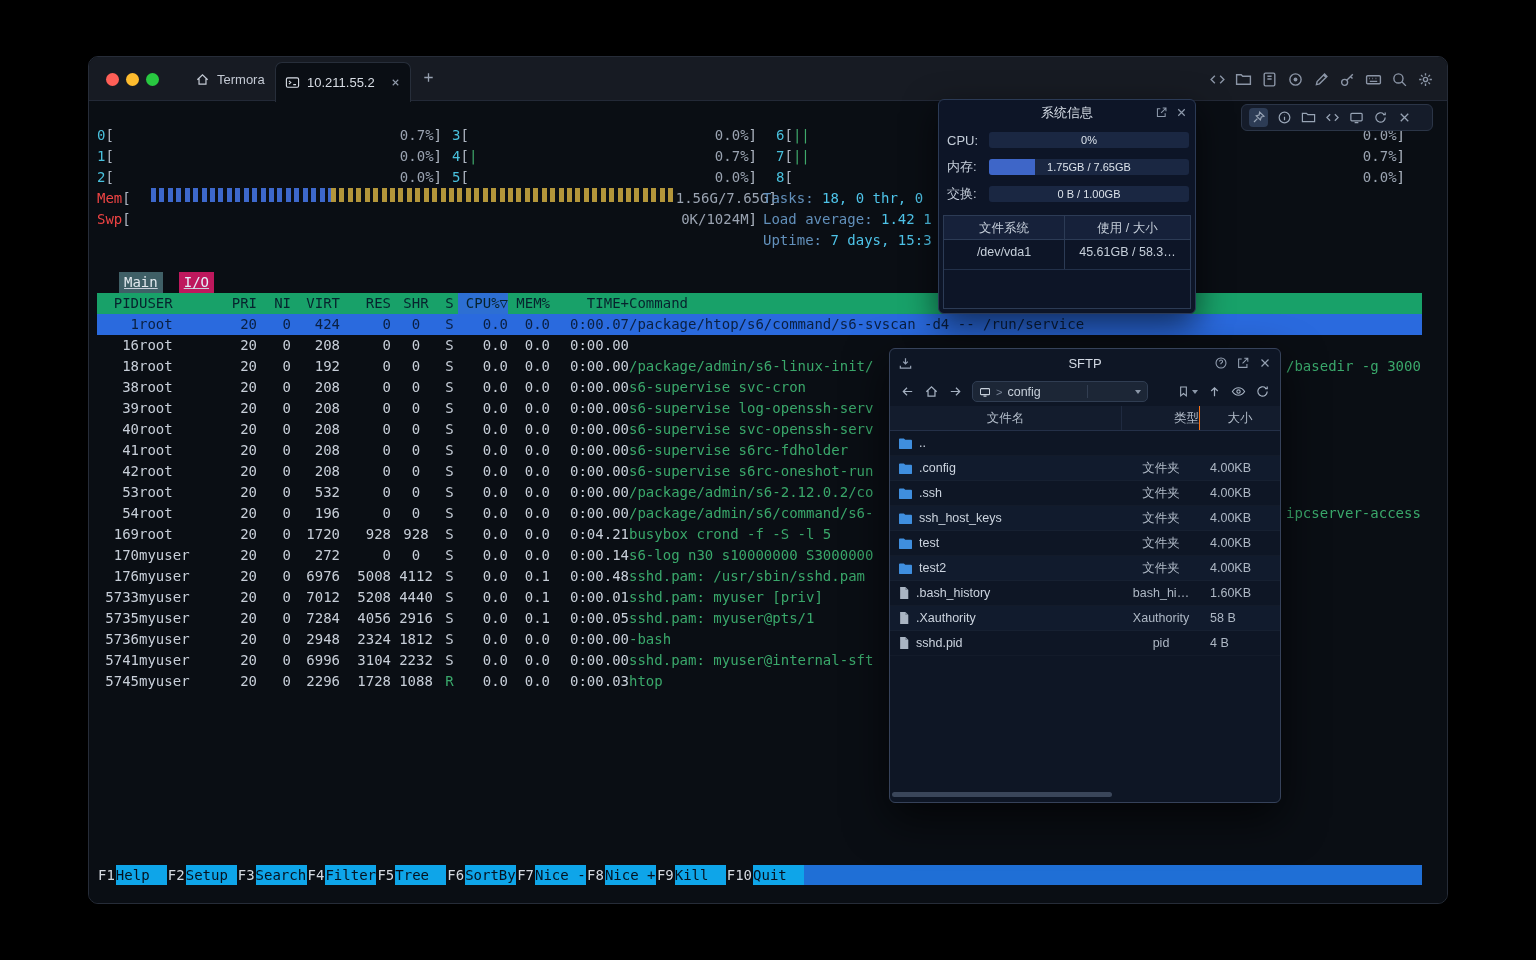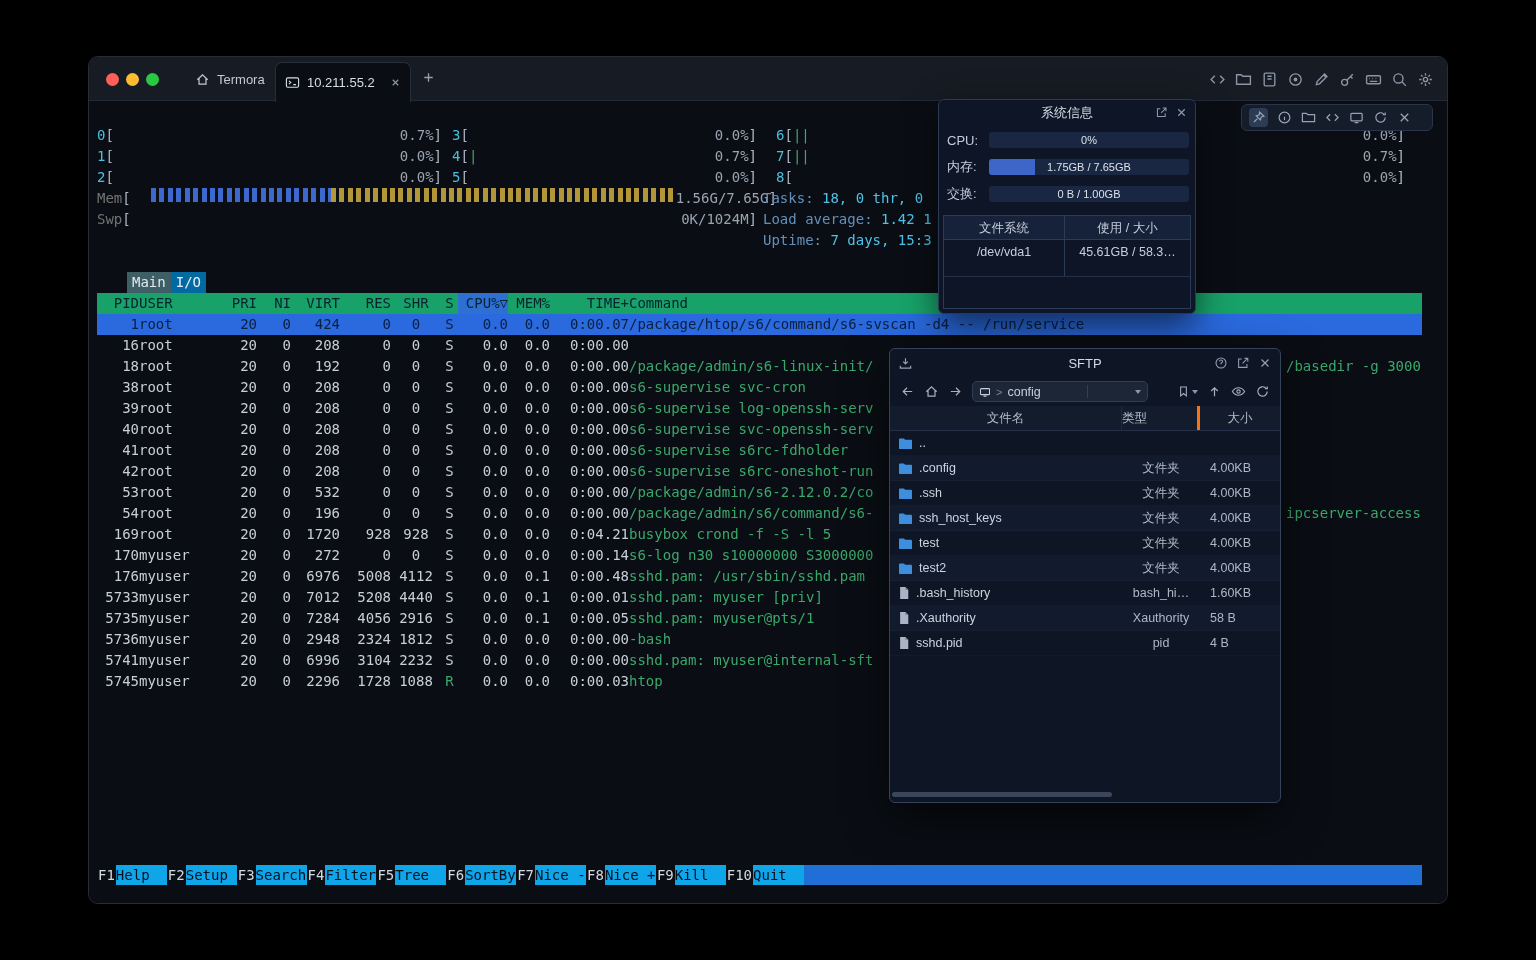--- a/index.html
+++ b/index.html
@@ -26,30 +26,30 @@
   .term{position:absolute;left:0;top:44px;right:0;bottom:0;background:#0a0e14;
     font-family:"DejaVu Sans Mono","Liberation Mono",monospace;font-size:14px;color:#c8cfd9;}
   .mcol{position:absolute;top:24px;}
   .mrow{display:flex;height:21px;line-height:21px;}
   .mid{color:#49c0dd;}
   .mbr{color:#aeb6c2;}
   .mbars{color:#3fa96b;}
   .msp{flex:1;}
   .mval{color:#9aa3b1;}
   .barrow{position:absolute;left:8px;width:660px;display:flex;height:21px;line-height:21px;}
-  .blab{color:#737373;}
+  .blab{color:#ef4444;}
   .bbody{flex:1;display:flex;align-items:flex-start;padding-left:20px;}
   .seg{height:14px;}
   .info{position:absolute;left:674px;height:21px;line-height:21px;white-space:pre;}
   .ilabel{color:#6290bb;}
   .ival{color:#4ec3e8;}
-  .stabs{position:absolute;left:38px;top:171px;height:21px;display:flex;}
+  .stabs{position:absolute;left:30px;top:171px;height:21px;display:flex;gap:16px;text-decoration:underline;}
   .stab{padding:0 5px;height:21px;line-height:21px;}
   .stab.main{background:#3f5f66;color:#e2e9ee;}
-  .stab.io{background:#0369a1;color:#e4eefa;}
+  .stab.io{background:#be185d;color:#e4eefa;}
   .phead,.prow{display:flex;height:21px;line-height:21px;}
   .phead{position:absolute;left:8px;top:192px;width:1325px;background:#18a169;color:#07232e;}
   .phead .cpu{background:#2d6fd3;}
   .prows{position:absolute;left:8px;top:213px;width:1325px;}
   .prow{position:relative;color:#c8cfd9;}
   .c{white-space:pre;flex-shrink:0;display:inline-block;}
   .pid{width:42px;text-align:right;}
   .user{width:80px;}
   .pri{width:38px;text-align:right;}
   .ni{width:34px;text-align:right;}
@@ -80,21 +80,21 @@
   .si-icons span{display:flex;}
   .si-rows{padding-top:6px;}
   .si-row{display:flex;align-items:center;height:16px;margin:0 6px 11px 8px;}
   .si-label{width:42px;font-size:13px;color:#c3ccd8;}
   .si-bar{flex:1;height:16px;background:#1a2742;border-radius:3px;position:relative;overflow:hidden;}
   .si-fill{position:absolute;left:0;top:0;bottom:0;background:#3e66c8;}
   .si-bartext{position:absolute;inset:0;text-align:center;font-size:11px;line-height:16px;color:#dbe2ea;}
   .si-table{position:absolute;left:4px;right:4px;top:115px;bottom:4px;border:1px solid #2c3b55;}
   .si-tr{display:flex;}
   .si-th{height:24px;line-height:24px;background:#16213a;border-bottom:1px solid #2c3b55;}
-  .si-td{height:37px;line-height:25px;border-bottom:1px solid #223049;}
+  .si-td{height:30px;line-height:25px;border-bottom:1px solid #223049;}
   .si-c{flex:1;text-align:center;font-size:12.5px;color:#c6cfda;}
   .si-c.first{width:121px;flex:none;border-right:1px solid #2c3b55;}
   
   .ftoolbar{position:absolute;left:1152px;top:47px;width:192px;height:27px;background:#151c2a;
     border:1px solid #2b3547;border-radius:6px;display:flex;align-items:center;gap:9px;padding:0 7px;
     color:#97a3b4;z-index:6;}
   .ftoolbar span{display:flex;}
   .ft-active{background:#2d3c55;border-radius:4px;padding:2px;}
   
   .sftp{position:absolute;left:800px;top:291px;width:392px;height:455px;background:#0e1625;
@@ -111,21 +111,21 @@
     display:flex;align-items:center;gap:5px;padding:0 6px;font-size:12.5px;color:#c6cfda;}
   .sf-sep{color:#7a8698;font-size:11px;}
   .caret{width:0;height:0;border-left:3.5px solid transparent;border-right:3.5px solid transparent;
     border-top:4px solid #8b97a8;display:inline-block;}
   .sf-path .caret{margin-left:auto;}
   .pathdiv{width:1px;height:13px;background:#323e52;margin-left:auto;}
   .bmk{display:flex;align-items:center;gap:2px;margin-left:auto;}
   .sf-head{height:25px;display:flex;background:#131c2d;border-bottom:1px solid #243048;color:#b3bdca;
     font-size:12.5px;line-height:24px;flex:none;}
   .sf-col-name{width:232px;text-align:center;border-right:1px solid #1f2a40;}
-  .sf-col-type{width:78px;text-align:left;border-right:3px solid #f97316;}
+  .sf-col-type{width:78px;text-align:right;border-right:1px solid #f97316;}
   .sf-col-size{flex:1;text-align:center;}
   .sf-rows{flex:1;position:relative;}
   .sfrow{display:flex;height:25px;align-items:center;font-size:12.5px;border-bottom:1px solid rgba(255,255,255,.025);}
   .sfrow.alt{background:#111b2d;}
   .sfname{width:232px;display:flex;align-items:center;gap:6px;padding-left:8px;color:#ccd4df;}
   .sfname svg{flex:none;}
   .sftype{width:78px;text-align:center;color:#aeb8c5;}
   .sfsize{flex:1;padding-left:10px;color:#aeb8c5;}
   .sf-scroll{position:absolute;left:2px;bottom:5px;width:220px;height:5px;background:#3a465a;border-radius:3px;z-index:8;}
   svg{display:block;}

